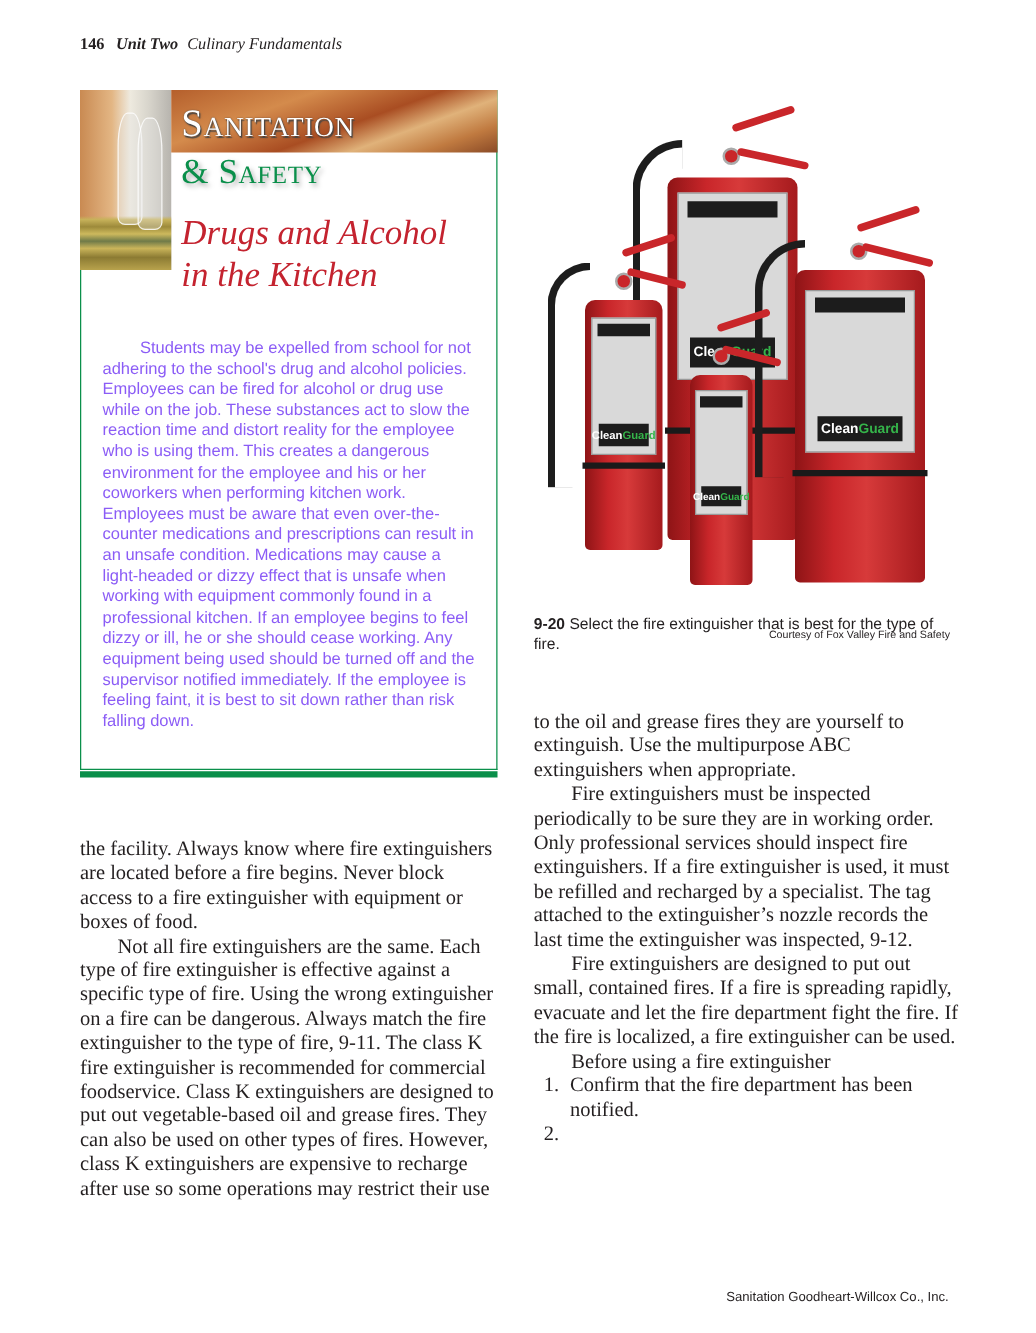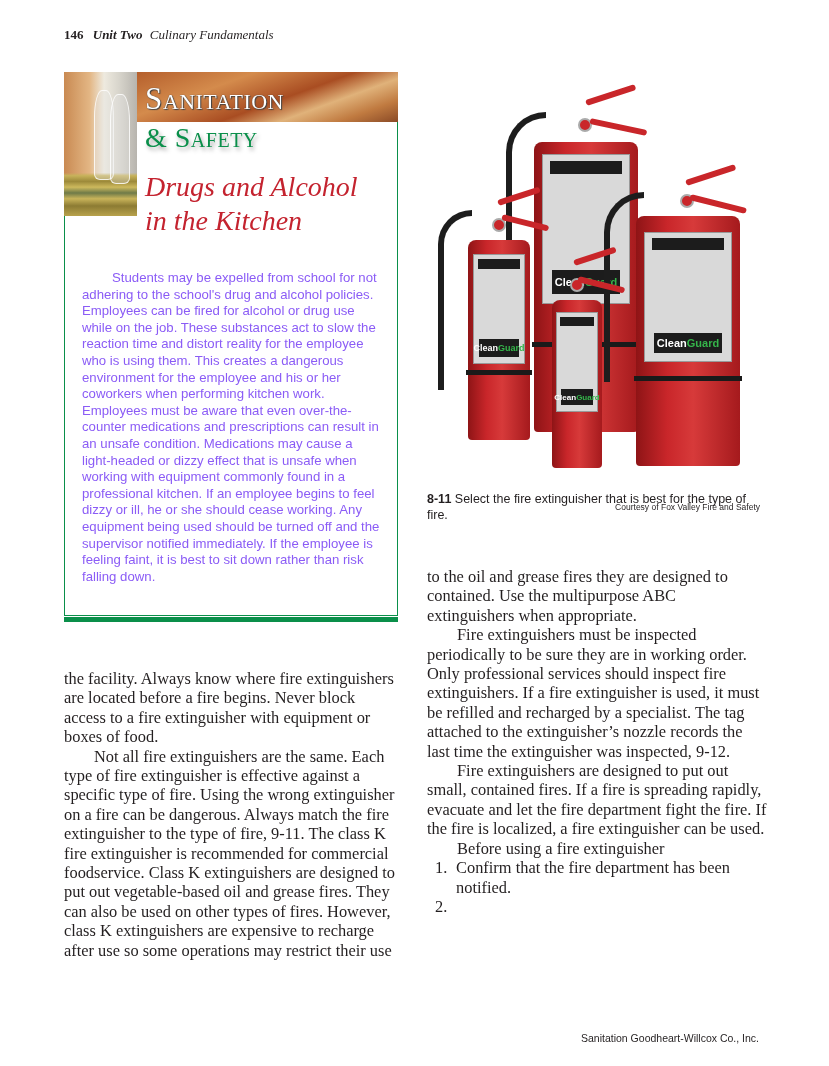--- a/index.html
+++ b/index.html
@@ -186,30 +186,30 @@
         </div>
     </div>
   </div>
   <div class="valve" style="left:142px; top:198px;"></div>
   <div class="handle" style="left:146px; top:180px; width:44px; transform:rotate(-18deg);"></div>
   <div class="handle" style="left:150px; top:196px; width:48px; transform:rotate(14deg);"></div>
 </div>
 
 <div class="credit">Courtesy of Fox Valley Fire and Safety</div>
 <div class="caption">
-  <span class="fig-num">8-11</span><span> Select the fire extinguisher that is best for the type of fire.</span>
+  <span class="fig-num">9-20</span><span> Select the fire extinguisher that is best for the type of fire.</span>
 </div>
 
 <div class="col col-left">
   <p>the facility. Always know where fire extinguishers are located before a fire begins. Never block access to a fire extinguisher with equipment or boxes of food.</p>
   <p class="indent">Not all fire extinguishers are the same. Each type of fire extinguisher is effective against a specific type of fire. Using the wrong extinguisher on a fire can be dangerous. Always match the fire extinguisher to the type of fire, 9-11. The class K fire extinguisher is recommended for commercial foodservice. Class K extinguishers are designed to put out vegetable-based oil and grease fires. They can also be used on other types of fires. However, class K extinguishers are expensive to recharge after use so some operations may restrict their use</p>
 </div>
 
 <div class="col col-right">
-  <p>to the oil and grease fires they are designed to contained. Use the multipurpose ABC extinguishers when appropriate.</p>
+  <p>to the oil and grease fires they are yourself to extinguish. Use the multipurpose ABC extinguishers when appropriate.</p>
   <p class="indent">Fire extinguishers must be inspected periodically to be sure they are in working order. Only professional services should inspect fire extinguishers. If a fire extinguisher is used, it must be refilled and recharged by a specialist. The tag attached to the extinguisher’s nozzle records the last time the extinguisher was inspected, 9-12.</p>
   <p class="indent">Fire extinguishers are designed to put out small, contained fires. If a fire is spreading rapidly, evacuate and let the fire department fight the fire. If the fire is localized, a fire extinguisher can be used.</p>
   <p class="indent">Before using a fire extinguisher</p>
   <ol>
     <li>
       <span class="num">1.</span>
       <span>Confirm that the fire department has been notified.</span>
     </li>
     <li>
       <span class="num">2.</span>

